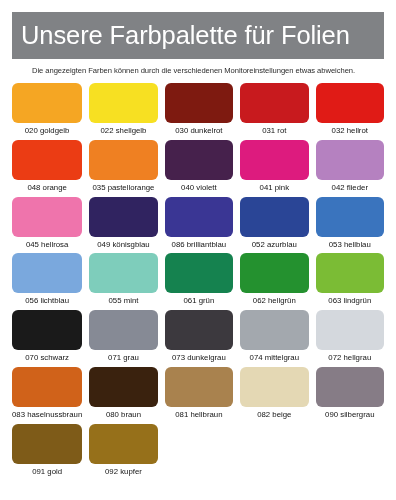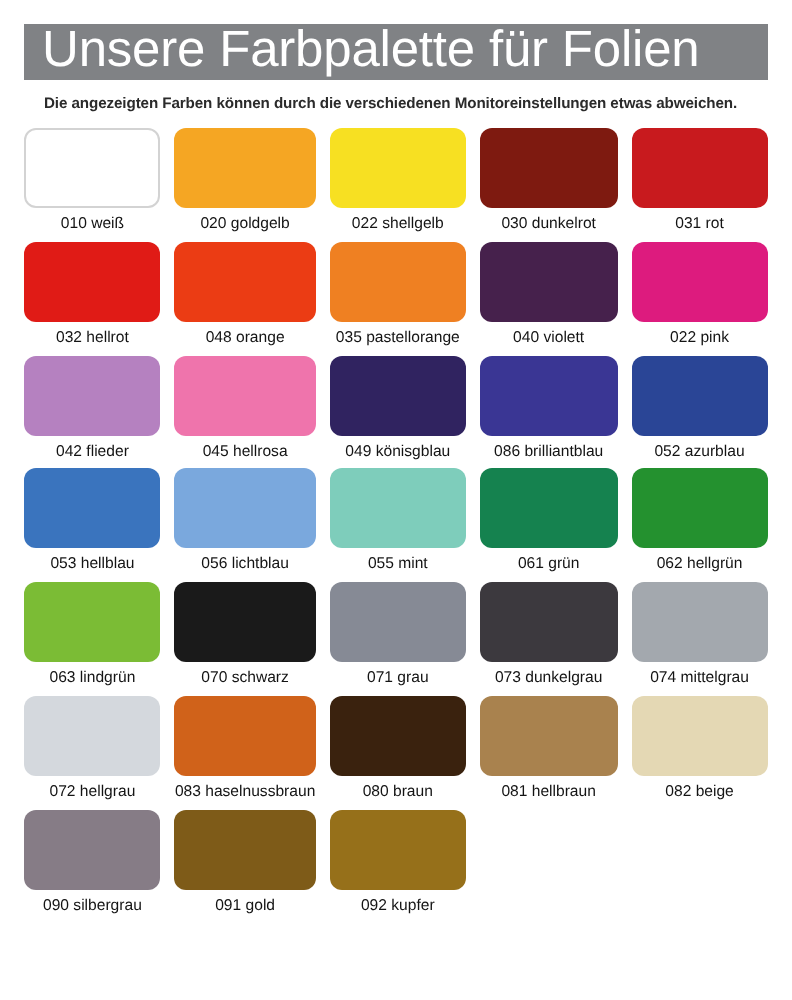--- a/index.html
+++ b/index.html
@@ -17,41 +17,41 @@
   #page {
     position: relative;
     width: 396px;
     height: 500px;
     background: #ffffff;
     box-sizing: border-box;
     padding: 0 12px;
   }
   .header-bar {
     margin-top: 12px;
-    height: 28px;
+    height: 47px;
     background: #808285;
     display: flex;
     align-items: center;
     padding-left: 9px;
     box-sizing: border-box;
   }
   .header-title {
     color: #ffffff;
     font-size: 25.5px;
     font-weight: 400;
     letter-spacing: -0.1px;
     line-height: 1;
     white-space: nowrap;
   }
   .subtitle {
     margin-top: 7px;
-    margin-left: 10px;
+    margin-left: 20px;
     color: #2b2b2b;
     font-size: 7.6px;
-    font-weight: 700;
+    font-weight: 400;
     letter-spacing: -0.05px;
     white-space: nowrap;
   }
   .grid {
     margin-top: 8px;
     display: grid;
     grid-template-columns: repeat(5, 1fr);
     column-gap: 7px;
     row-gap: 0px;
   }
@@ -85,24 +85,20 @@
 <div id="page">
 
   <div class="header-bar" style="background: rgb(128, 130, 133);">
     <div class="header-title" style="color: rgb(255, 255, 255);">Unsere Farbpalette für Folien</div>
   </div>
 
   <div class="subtitle">Die angezeigten Farben können durch die verschiedenen Monitoreinstellungen etwas abweichen.</div>
 
   <div class="grid" id="palette-grid">
       <div class="cell">
-        <div class="swatch bordered" style="background: rgb(255, 255, 255);"></div>
-        <div class="label">010 weiß</div>
-      </div>
-      <div class="cell">
         <div class="swatch" style="background: rgb(245, 166, 35);"></div>
         <div class="label">020 goldgelb</div>
       </div>
       <div class="cell">
         <div class="swatch" style="background: rgb(247, 224, 34);"></div>
         <div class="label">022 shellgelb</div>
       </div>
       <div class="cell">
         <div class="swatch" style="background: rgb(126, 26, 16);"></div>
         <div class="label">030 dunkelrot</div>
@@ -122,21 +118,21 @@
       <div class="cell">
         <div class="swatch" style="background: rgb(239, 128, 34);"></div>
         <div class="label">035 pastellorange</div>
       </div>
       <div class="cell">
         <div class="swatch" style="background: rgb(70, 33, 76);"></div>
         <div class="label">040 violett</div>
       </div>
       <div class="cell">
         <div class="swatch" style="background: rgb(221, 27, 126);"></div>
-        <div class="label">022 pink</div>
+        <div class="label">041 pink</div>
       </div>
       <div class="cell">
         <div class="swatch" style="background: rgb(181, 129, 192);"></div>
         <div class="label">042 flieder</div>
       </div>
       <div class="cell">
         <div class="swatch" style="background: rgb(239, 116, 172);"></div>
         <div class="label">045 hellrosa</div>
       </div>
       <div class="cell">

